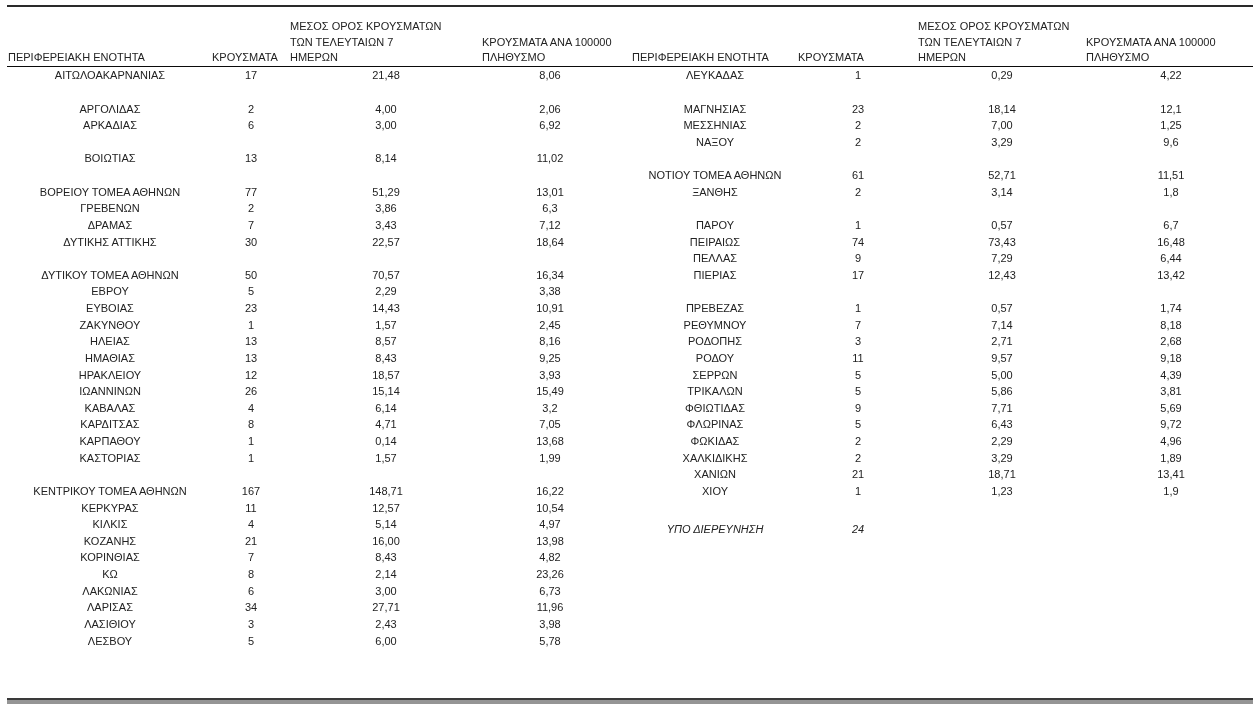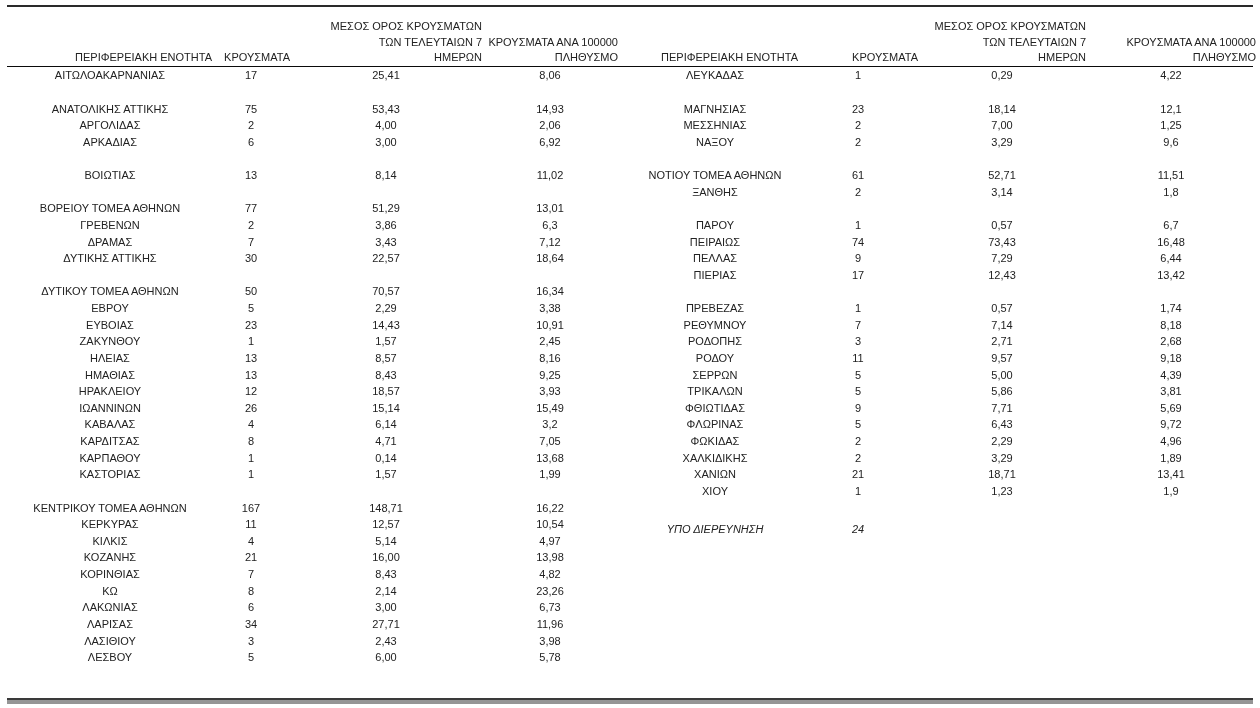--- a/index.html
+++ b/index.html
@@ -24,21 +24,21 @@
   .rule-bottom {
     position: absolute; left: 7px; right: 7px; top: 698px;
     height: 3.5px; background: #959595; border-top: 2px solid #3a3a3a;
   }
   .hdr {
     position: absolute; left: 8px; top: 12px; height: 54px;
     display: flex; align-items: flex-end;
   }
   .hdr-side { display: flex; align-items: flex-end; }
   .hc {
-    text-align: right; line-height: 15.2px; padding-bottom: 1px;
+    text-align: left; line-height: 15.2px; padding-bottom: 1px;
     white-space: pre-line;
   }
   .body-rows {
     position: absolute; left: 8px; top: 67px;
     display: flex; align-items: flex-start;
   }
   .side { display: flex; flex-direction: column; }
   .r { display: flex; height: 16.63px; align-items: center; }
   .c { text-align: center; overflow: visible; white-space: nowrap; }
   .it { font-style: italic; margin-top: 43px; }
@@ -77,36 +77,30 @@
       </div>
   </div>
 
   <div class="rule-header"></div>
 
   <div class="body-rows">
     <div class="side" id="rows-left">
         <div class="r">
           <div class="c c0">ΑΙΤΩΛΟΑΚΑΡΝΑΝΙΑΣ</div>
           <div class="c c1">17</div>
-          <div class="c c2">25,41</div>
+          <div class="c c2">21,48</div>
           <div class="c c3">8,06</div>
         </div>
         <div class="r">
           <div class="c c0">&nbsp;</div>
           <div class="c c1">&nbsp;</div>
           <div class="c c2">&nbsp;</div>
           <div class="c c3">&nbsp;</div>
         </div>
         <div class="r">
-          <div class="c c0">ΑΝΑΤΟΛΙΚΗΣ ΑΤΤΙΚΗΣ</div>
-          <div class="c c1">75</div>
-          <div class="c c2">53,43</div>
-          <div class="c c3">14,93</div>
-        </div>
-        <div class="r">
           <div class="c c0">ΑΡΓΟΛΙΔΑΣ</div>
           <div class="c c1">2</div>
           <div class="c c2">4,00</div>
           <div class="c c3">2,06</div>
         </div>
         <div class="r">
           <div class="c c0">ΑΡΚΑΔΙΑΣ</div>
           <div class="c c1">6</div>
           <div class="c c2">3,00</div>
           <div class="c c3">6,92</div>

